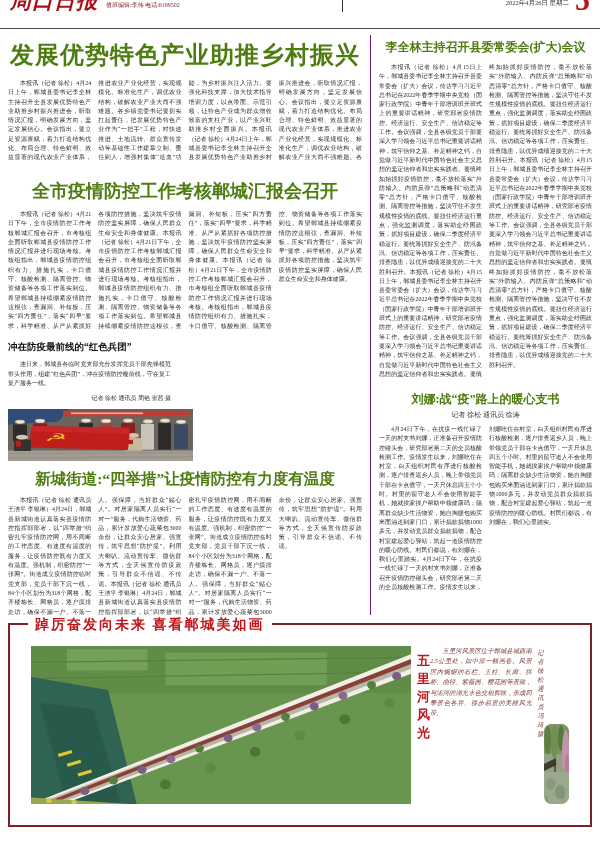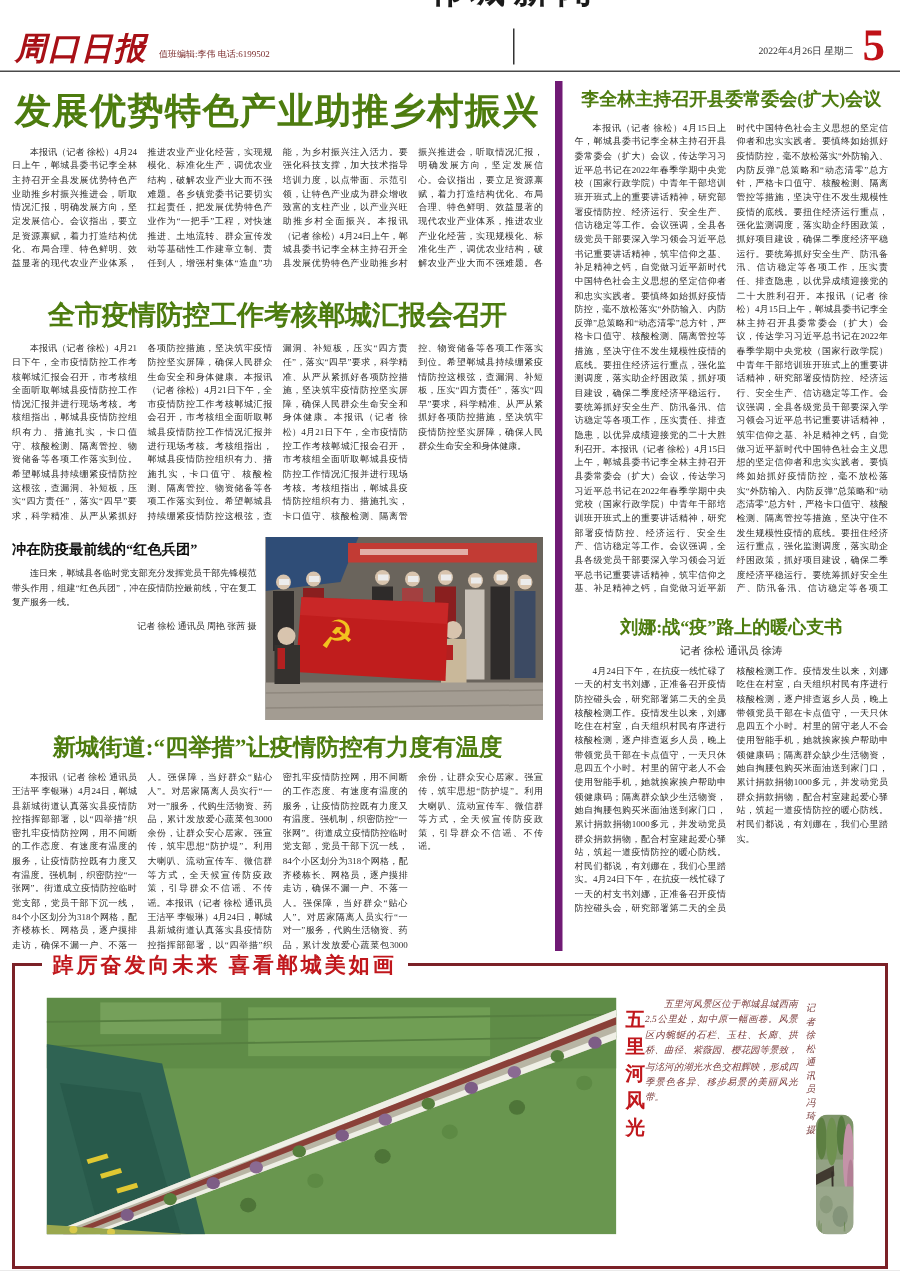--- a/index.html
+++ b/index.html
@@ -5,61 +5,61 @@
   * { margin:0; padding:0; box-sizing:border-box; }
   html,body { background:#d9d9d9; }
   .page {
     width:600px; height:847px; background:#fff; margin:0 auto;
     position:relative; overflow:hidden;
     font-family:"Liberation Serif","DejaVu Serif",serif; color:#222;
   }
   
   .masthead {
     display:flex; align-items:flex-end; justify-content:space-between;
-    padding:10px 10px 4px 10px; height:48px;
+    padding:10px 10px 16px 10px; height:29px;
     border-bottom:1px solid #4a4a4a;
   }
   .mast-left { display:flex; align-items:flex-end; gap:8px; }
   .logo {
     font-size:21px; font-weight:bold; font-style:italic;
     color:#a81016; letter-spacing:1px; line-height:1;
   }
   .editor { font-size:6px; color:#7a2a2a; padding-bottom:2px; }
   .mast-center { display:flex; align-items:center; gap:14px;flex-direction:column; }
   .vbar { width:1px; height:24px; background:#333; display:inline-block; }
   .section-title {
     font-size:23px; font-weight:600; letter-spacing:6px; color:#1a1a1a; line-height:1;
   }
   .mast-right { display:flex; align-items:flex-end; gap:6px; }
   .date { font-size:6.5px; color:#333; padding-bottom:4px; }
   .pageno { font-size:30px; font-weight:bold; color:#c01218; line-height:0.8; }
   
   .content { display:flex; padding:6px 8px 0 8px; gap:8px; height:586px; }
   .left-col { width:354px; }
-  .right-col { flex:1; border-left:5px solid #701a75; padding-left:8px; }
+  .right-col { flex:1; border-left:1px solid #701a75; padding-left:8px; }
   h2 { text-align:center; color:#4d7c0f; font-weight:bold; }
   .headline-xl { font-size:24px; letter-spacing:1px; margin:4px 0 8px 0; }
   .headline-lg { font-size:18px; margin:10px 0 7px 0; }
   .headline-md { font-size:15.5px; margin:8px 0 6px 0; }
   .headline-rt { font-size:12px; white-space:nowrap; margin:4px 0 7px 0; }
   .headline-rt2 { font-size:12px; margin:10px 0 2px 0; }
   .body {
     text-align:justify; font-size:6px; line-height:1.55; color:#2b2b2b;
     column-gap:7px; column-fill:auto; overflow:hidden; text-indent:2em;
   }
   .cols4 { column-count:4; }
   .cols2 { column-count:2; }
   .h-lead { height:90px; }
   .h-insp { height:124px; }
   .h-street { height:128px; }
   .h-meeting { height:318px; }
   .h-liuna { height:176px; }
   .byline-c { text-align:center; font-size:7px; color:#333; margin-bottom:5px; }
   
-  .photo-row { display:flex; gap:6px; margin-top:5px; height:122px; }
+  .photo-row { display:flex; gap:6px; margin-top:5px; height:122px;flex-direction:column; }
   .caption-block { width:163px; padding-top:2px; }
   .cap-title { font-size:9.5px; font-weight:bold; color:#111; margin-bottom:6px; }
   .cap-text { font-size:6px; line-height:1.6; color:#2b2b2b; text-align:justify; text-indent:2em; }
   .cap-byline { font-size:6px; color:#2b2b2b; text-align:right; margin-top:5px; }
   .group-photo { width:185px; height:122px; overflow:hidden; background:#6a645c; }
   
   .feature-box {
     position:relative; margin:8px 8px 0 8px; border:2px solid #7b2127;
     height:204px; padding:21px;
   }

